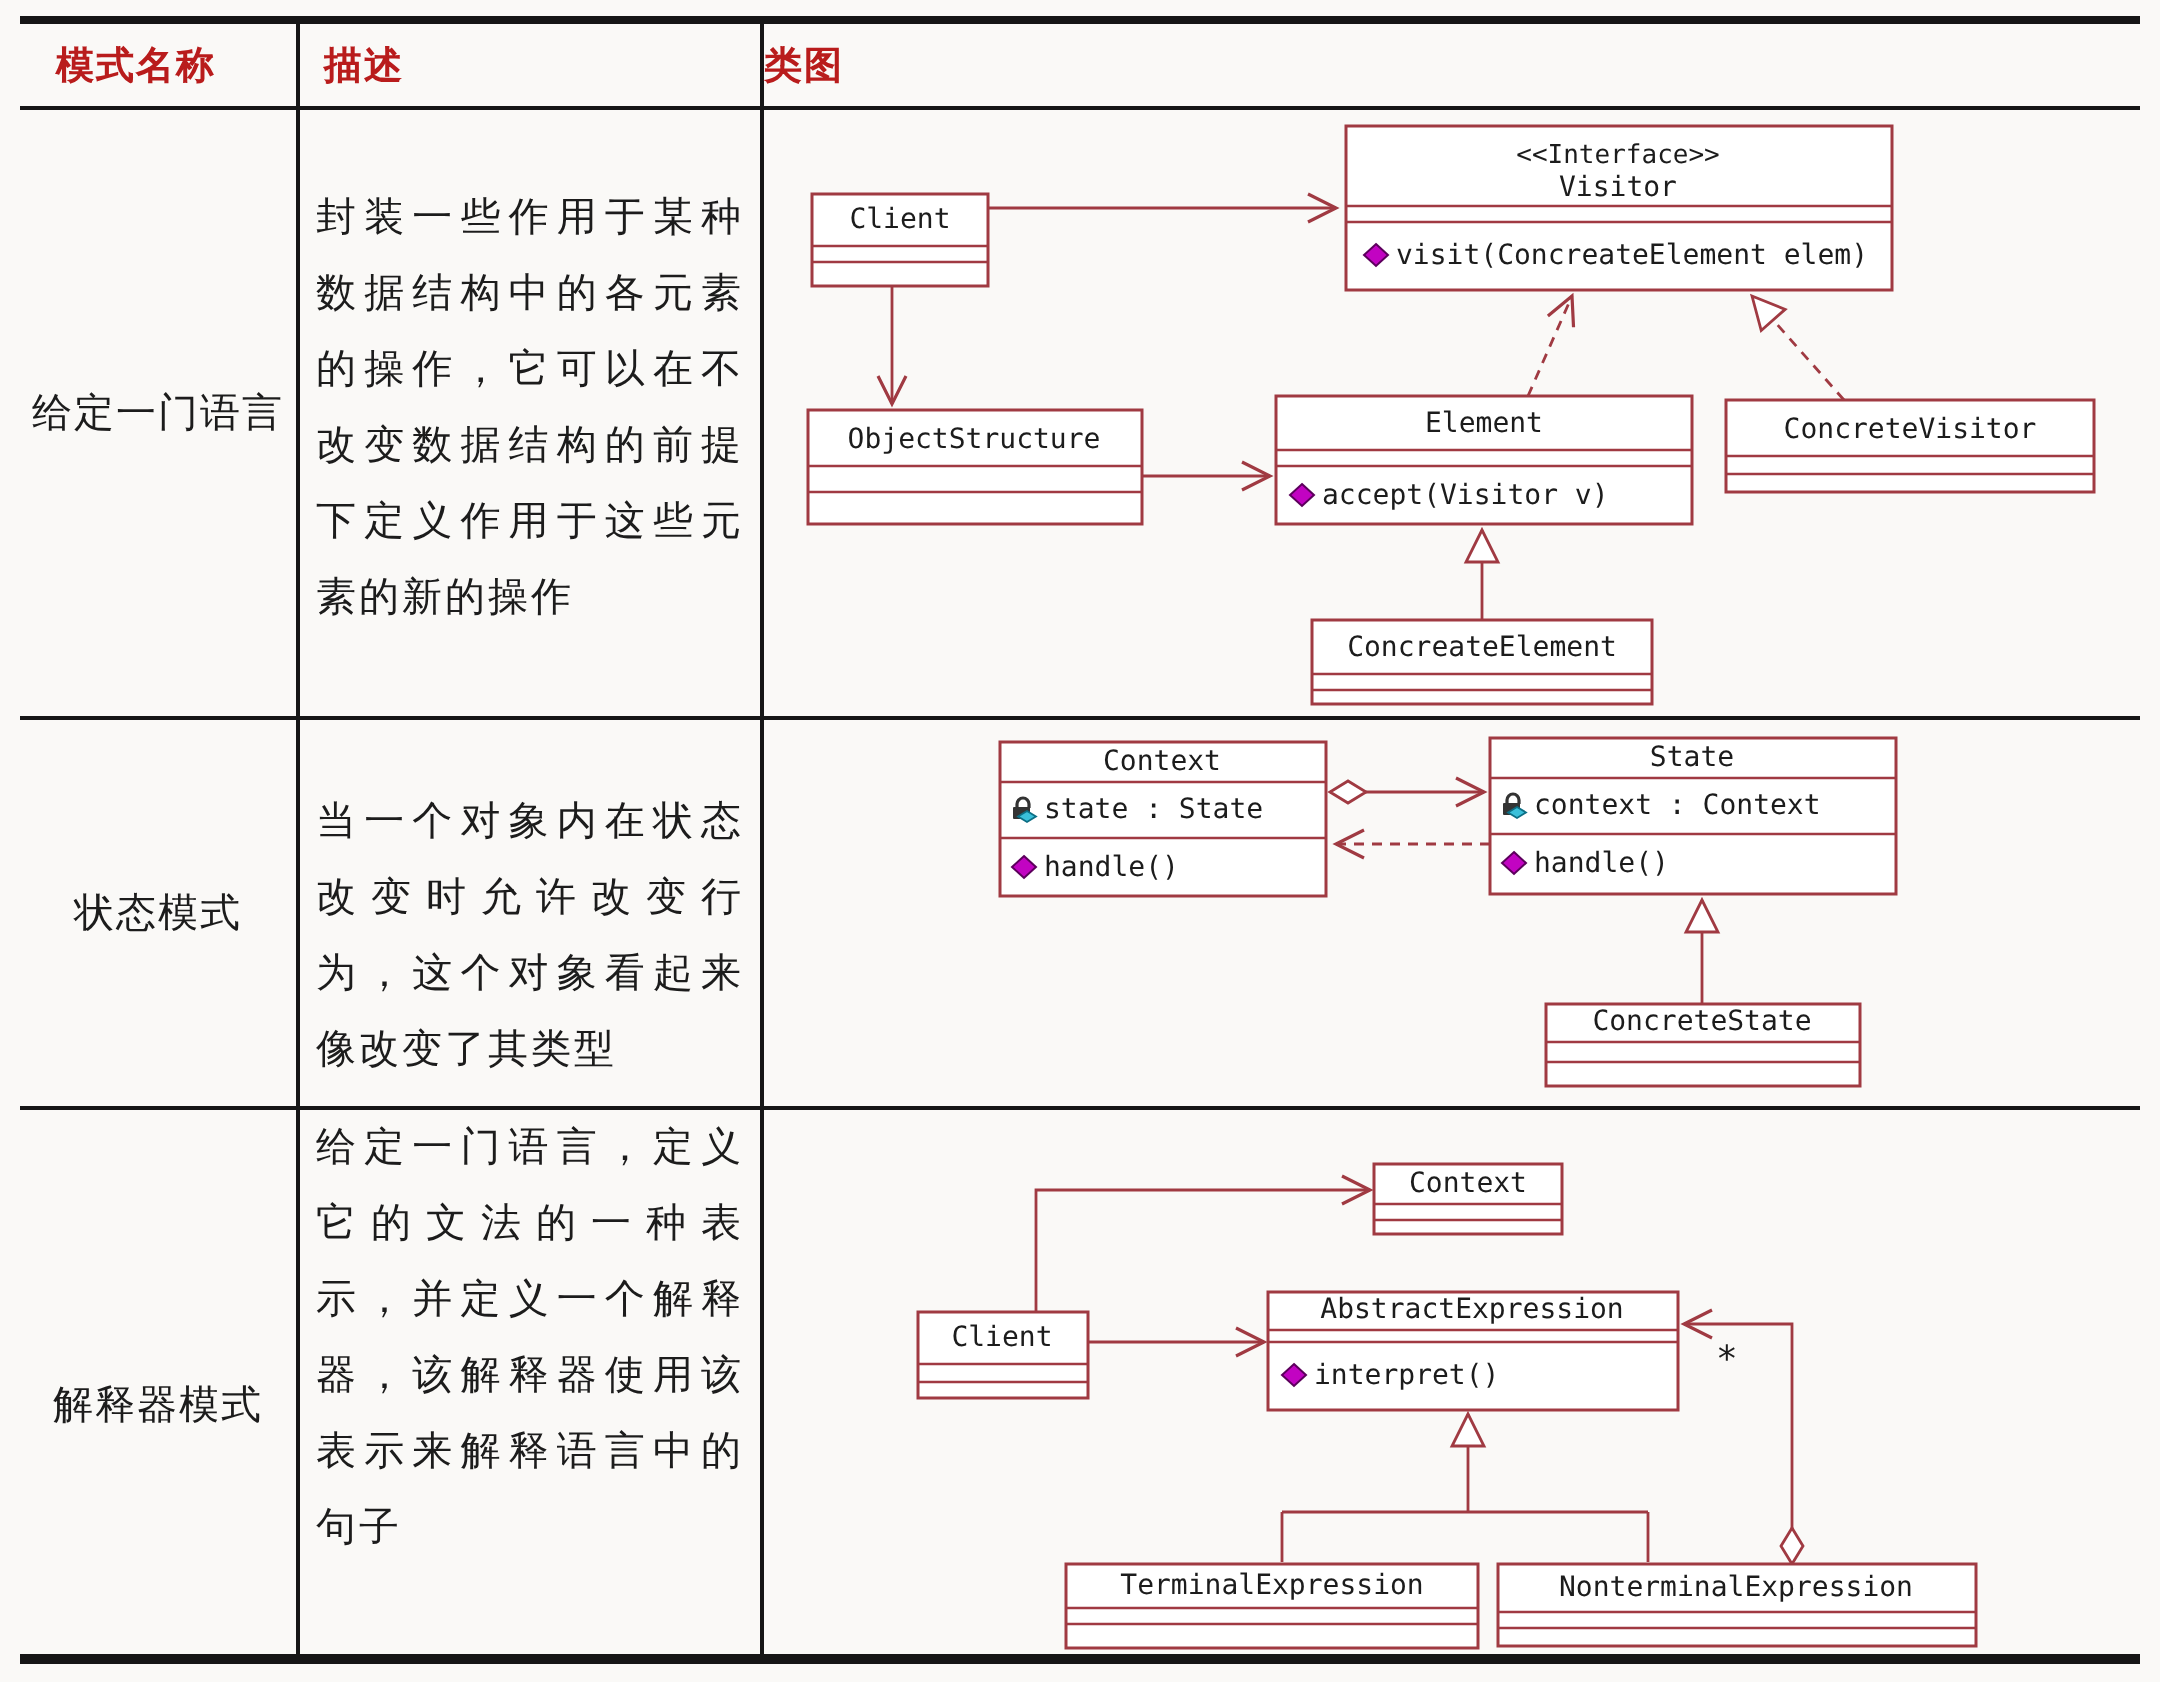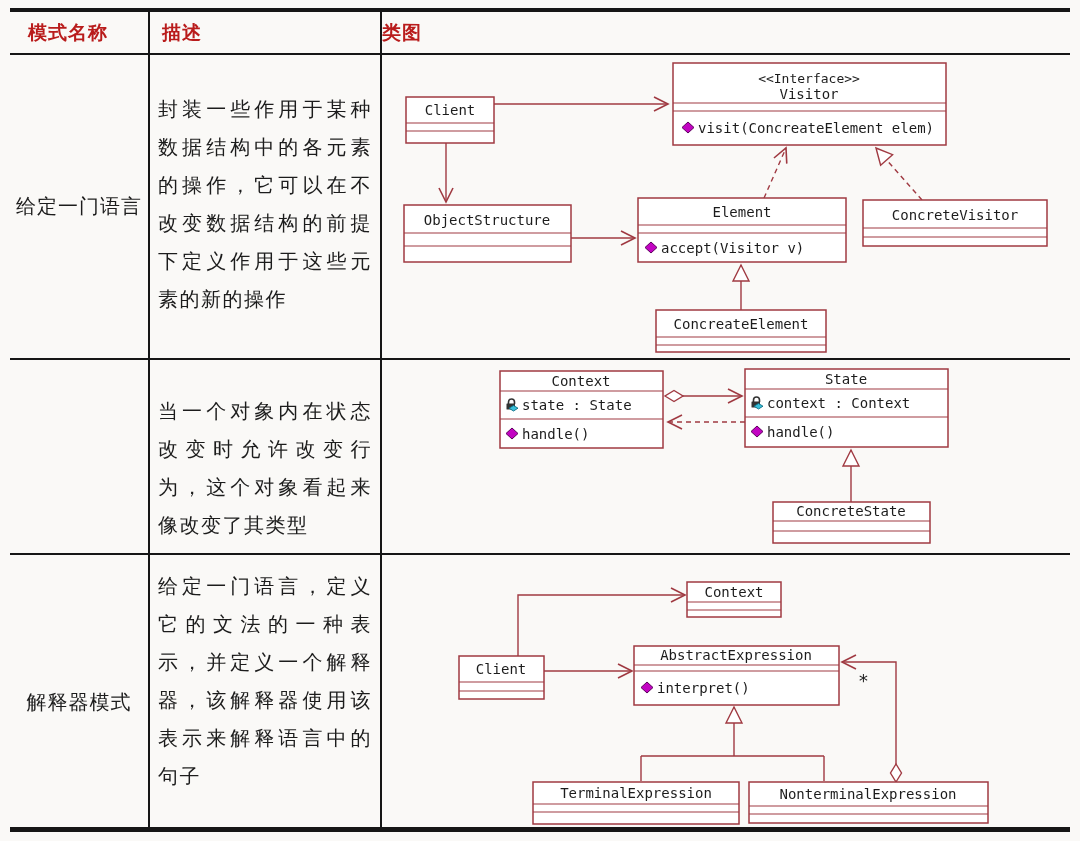--- a/index.html
+++ b/index.html
@@ -127,20 +127,21 @@
 
       <g>
         <rect class="box" x="274" y="254" width="170" height="42"></rect>
         <line class="sep" x1="274" y1="281" x2="444" y2="281"></line>
         <line class="sep" x1="274" y1="289" x2="444" y2="289"></line>
         <text x="359" y="268" text-anchor="middle" dominant-baseline="central">ConcreateElement</text>
       </g>
     </svg>
   </div>
 
+  <div class="name-cell" style="top:360px;height:193px">状态模式</div>
   <div class="desc-cell" style="top:360px;height:220px">
     <div class="desc-text">当一个对象内在状态改变时允许改变行为，这个对象看起来像改变了其类型</div>
   </div>
   <div class="diagram-cell" style="top:360px;height:193px">
     <svg class="uml" width="688" height="193" viewBox="0 0 688 193">
       <g>
         <line class="rel" x1="283" y1="36" x2="360" y2="36" marker-start="url(#dia)" marker-end="url(#arr)"></line>
         <line class="rel dash" x1="363" y1="62" x2="286" y2="62" marker-end="url(#arr)"></line>
         <line class="rel" x1="469" y1="142" x2="469" y2="90" marker-end="url(#tri)"></line>
       </g>
@@ -170,21 +171,21 @@
       <g>
         <rect class="box" x="391" y="142" width="157" height="41"></rect>
         <line class="sep" x1="391" y1="161" x2="548" y2="161"></line>
         <line class="sep" x1="391" y1="171" x2="548" y2="171"></line>
         <text x="469" y="151" text-anchor="middle" dominant-baseline="central">ConcreteState</text>
       </g>
     </svg>
   </div>
 
   <div class="name-cell" style="top:566px;height:272px">解释器模式</div>
-  <div class="desc-cell" style="top:567px;height:232px">
+  <div class="desc-cell" style="top:555px;height:232px">
     <div class="desc-text">给定一门语言，定义它的文法的一种表示，并定义一个解释器，该解释器使用该表示来解释语言中的句子</div>
   </div>
   <div class="diagram-cell" style="top:555px;height:272px">
     <svg class="uml" width="688" height="272" viewBox="0 0 688 272">
       <g>
         <polyline class="rel" points="136,101 136,40 303,40" marker-end="url(#arr)"></polyline>
         <line class="rel" x1="162" y1="116" x2="250" y2="116" marker-end="url(#arr)"></line>
         <polyline class="rel" points="514,227 514,107 460,107" marker-start="url(#dia)" marker-end="url(#arr)"></polyline>
         <path class="rel" d="M259,201 H442 M259,201 V226 M442,201 V226"></path>
         <line class="rel" x1="352" y1="201" x2="352" y2="152" marker-end="url(#tri)"></line>

